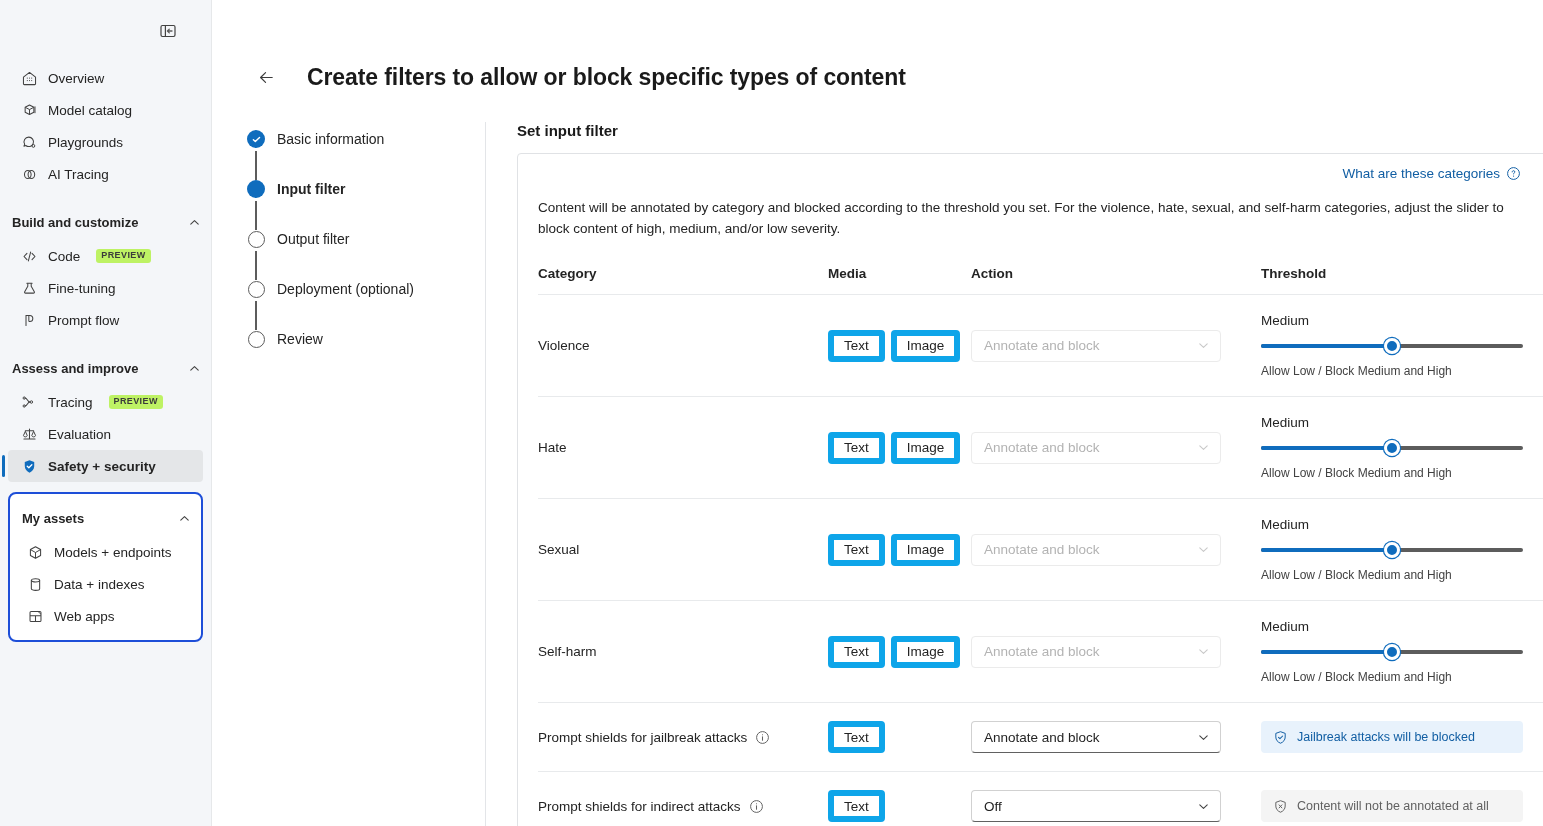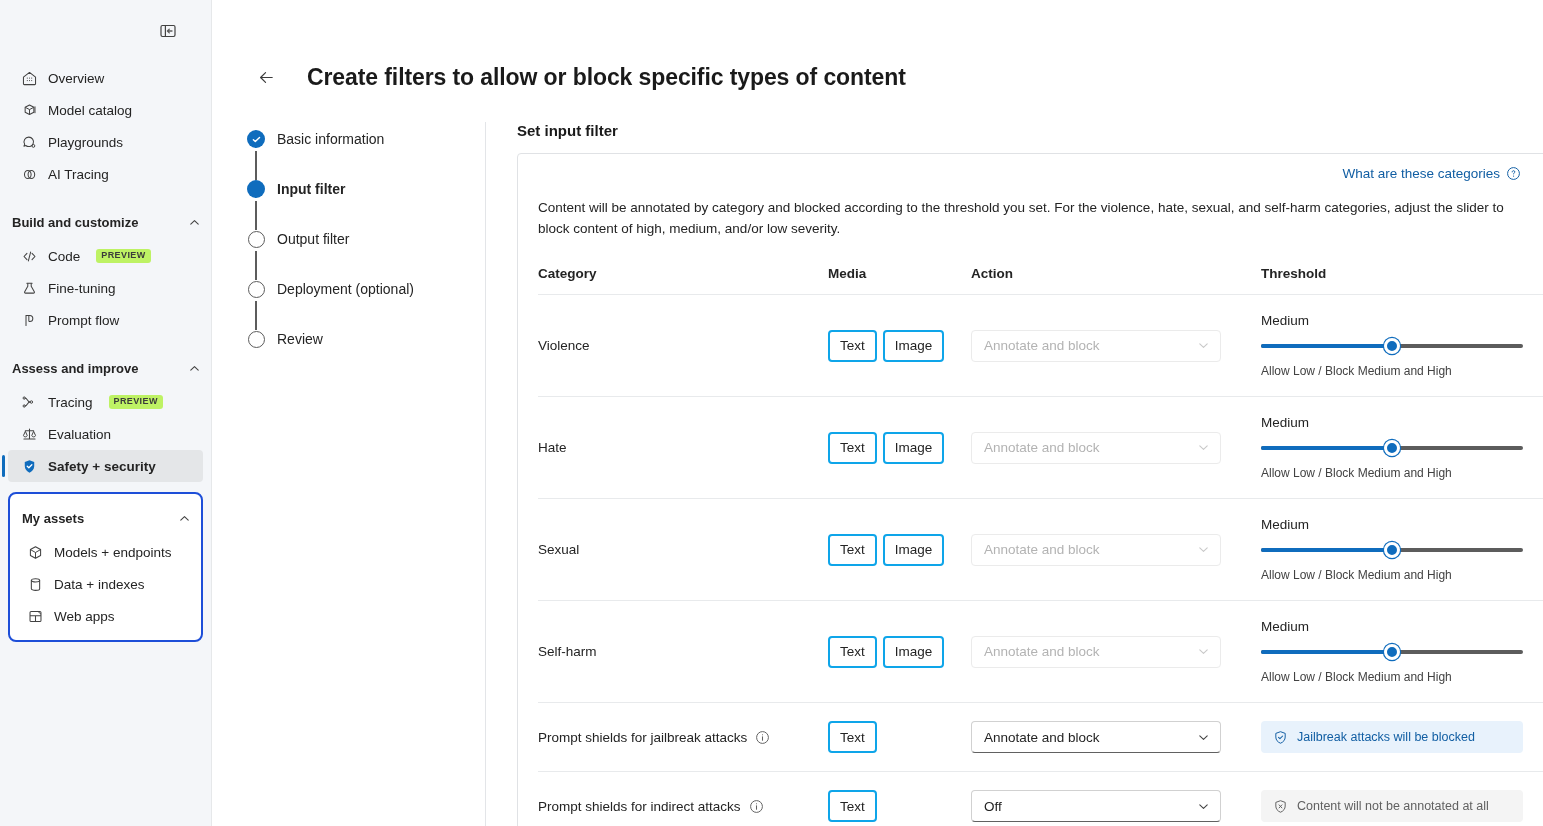--- a/index.html
+++ b/index.html
@@ -132,21 +132,21 @@
   table.filters td {
     border-top: 1px solid #e8eaec;
     padding: 18px 0; vertical-align: middle;
   }
   .cat-label { font-size: 13.5px; color: #242424; display: flex; align-items: center; gap: 8px; }
   .info-icon { color: #616161; display: inline-flex; cursor: pointer; }
 
   .seg { display: flex; gap: 6px; }
   .seg-btn {
     min-width: 41px; height: 32px; padding: 0 10px;
-    border: 2px solid #0ea5e9; border-radius: 4px; background: #fff;
+    border: 6px solid #0ea5e9; border-radius: 4px; background: #fff;
     font-size: 13.5px; color: #242424; cursor: pointer;
     font-family: inherit;
   }
 
   .select {
     width: 250px; height: 32px; border: 1px solid #d1d1d1; border-radius: 4px;
     background: #fff; display: flex; align-items: center; justify-content: space-between;
     padding: 0 10px 0 12px; font-size: 13.5px; color: #242424; cursor: pointer;
     border-bottom: 1px solid #616161;
   }

